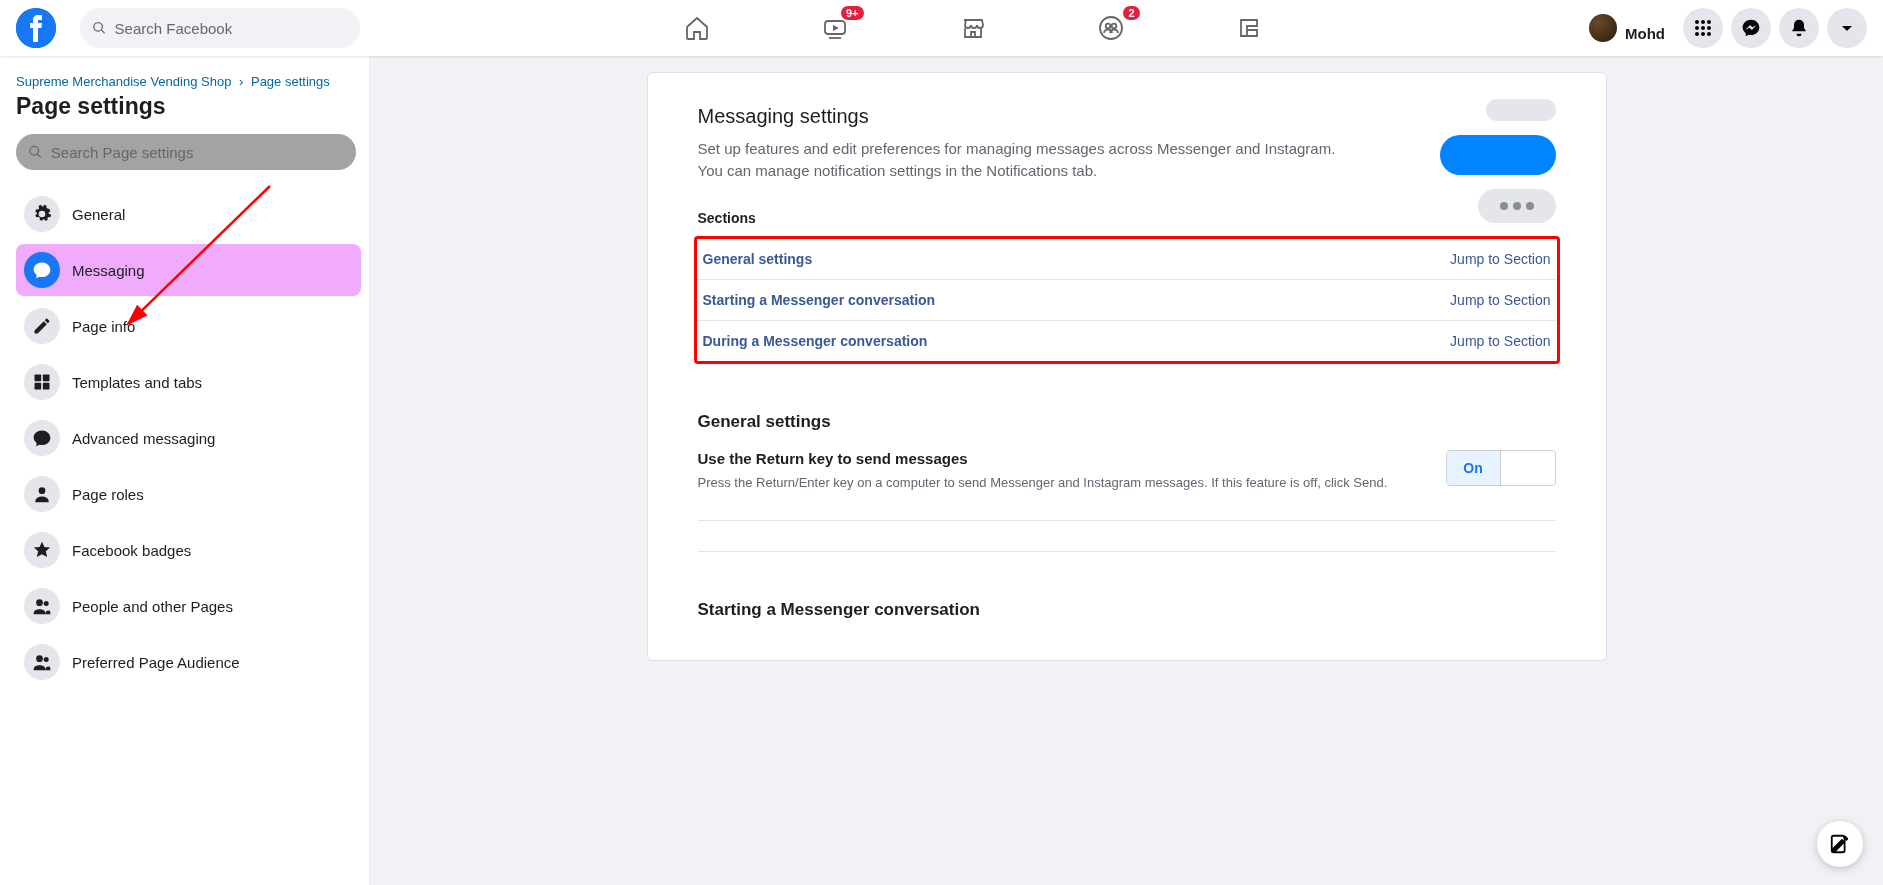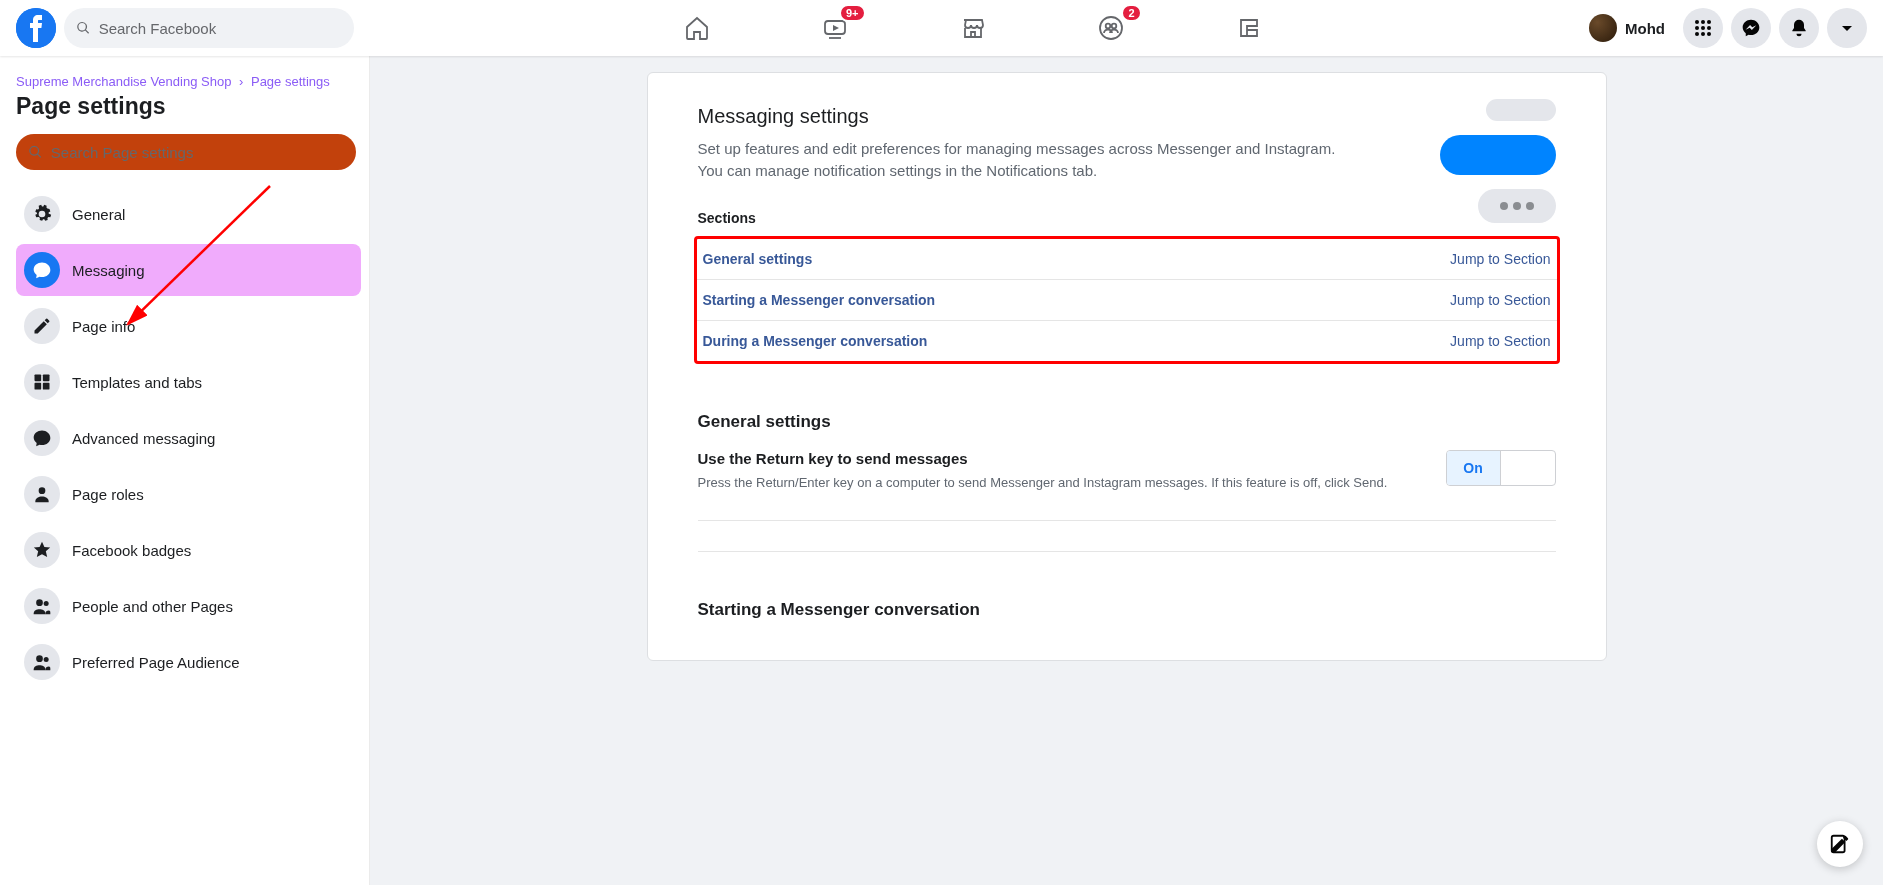--- a/index.html
+++ b/index.html
@@ -1,46 +1,46 @@
 <!DOCTYPE html>
 <html><head>
 <meta charset="utf-8">
 <style>
   * { box-sizing: border-box; margin: 0; padding: 0; }
   body { font-family: Helvetica, Arial, sans-serif; background: #f0f2f5; color: #1c1e21; width: 1883px; height: 885px; overflow: hidden; position: relative; }
 
   
   .topnav { position: fixed; top: 0; left: 0; right: 0; height: 56px; background: #fff; box-shadow: 0 1px 2px rgba(0,0,0,0.1); display: flex; align-items: center; z-index: 100; }
-  .topnav-left { display: flex; align-items: center; padding-left: 16px; gap: 8px; width: 360px; }
+  .topnav-left { display: flex; align-items: center; padding-left: 16px; gap: 24px; width: 360px; }
   .fb-logo { width: 40px; height: 40px; border-radius: 50%; background: #1877f2; display: flex; align-items: center; justify-content: center; }
   .fb-logo svg { width: 40px; height: 40px; }
   .search-pill { background: #f0f2f5; border-radius: 50px; height: 40px; flex: 1; display: flex; align-items: center; padding: 0 12px; gap: 8px; color: #65676b; max-width: 290px; }
   .search-pill svg { width: 16px; height: 16px; fill: #65676b; }
   .search-pill input { border: none; background: transparent; outline: none; font-size: 15px; color: #1c1e21; width: 100%; }
   .search-pill input::placeholder { color: #65676b; }
 
   .topnav-center { flex: 1; display: flex; justify-content: center; gap: 8px; }
   .tab-btn { width: 130px; height: 56px; display: flex; align-items: center; justify-content: center; border-radius: 8px; position: relative; cursor: pointer; }
   .tab-btn svg { width: 28px; height: 28px; fill: none; stroke: #65676b; stroke-width: 1.8; }
   .tab-badge { position: absolute; top: 4px; right: 34px; background: #e41e3f; color: #fff; font-size: 11px; font-weight: 700; padding: 1px 5px; border-radius: 10px; border: 2px solid #fff; min-width: 18px; text-align: center; }
 
   .topnav-right { display: flex; align-items: center; gap: 8px; padding-right: 16px; }
-  .user-chip { display: flex; align-items: center; gap: 8px; padding: 4px 10px 4px 4px; border-radius: 20px; cursor: pointer; }
+  .user-chip { display: flex; align-items: flex-end; gap: 8px; padding: 4px 10px 4px 4px; border-radius: 20px; cursor: pointer; }
   .avatar { width: 28px; height: 28px; border-radius: 50%; background: radial-gradient(circle at 30% 30%, #6a4a2a, #2a1a0a); }
   .user-name { font-weight: 600; font-size: 15px; }
   .circ-btn { width: 40px; height: 40px; border-radius: 50%; background: #e4e6eb; display: flex; align-items: center; justify-content: center; cursor: pointer; }
   .circ-btn svg { width: 20px; height: 20px; fill: #050505; }
 
   
   .sidebar { position: fixed; top: 56px; left: 0; bottom: 0; width: 370px; background: #fff; padding: 18px 8px 20px 16px; border-right: 1px solid rgba(0,0,0,0.08); }
-  .breadcrumb { font-size: 13px; color: #8b5cf6; margin-bottom: 4px; }
+  .breadcrumb { font-size: 13px; color: #0369a1; margin-bottom: 4px; }
   .breadcrumb .bc-link { cursor: pointer; }
   .breadcrumb .sep { margin: 0 4px; }
   .page-title { font-size: 23px; font-weight: 700; margin-bottom: 14px; }
-  .side-search { background: #c2410c; border-radius: 50px; height: 36px; display: flex; align-items: center; padding: 0 12px; gap: 8px; margin-bottom: 18px; max-width: 340px; }
+  .side-search { background: #a3a3a3; border-radius: 50px; height: 36px; display: flex; align-items: center; padding: 0 12px; gap: 8px; margin-bottom: 18px; max-width: 340px; }
   .side-search svg { width: 16px; height: 16px; fill: #65676b; }
   .side-search input { border: none; background: transparent; outline: none; font-size: 15px; width: 100%; }
   .side-search input::placeholder { color: #65676b; }
 
   .side-list { display: flex; flex-direction: column; gap: 4px; }
   .side-item { display: flex; align-items: center; gap: 12px; padding: 8px; border-radius: 8px; cursor: pointer; }
   .side-item.active { background: #f0abfc; }
   .side-item.active .side-icon { background: #1877f2; }
   .side-item.active .side-icon svg { fill: #fff; }
   .side-icon { width: 36px; height: 36px; border-radius: 50%; background: #e4e6eb; display: flex; align-items: center; justify-content: center; }

